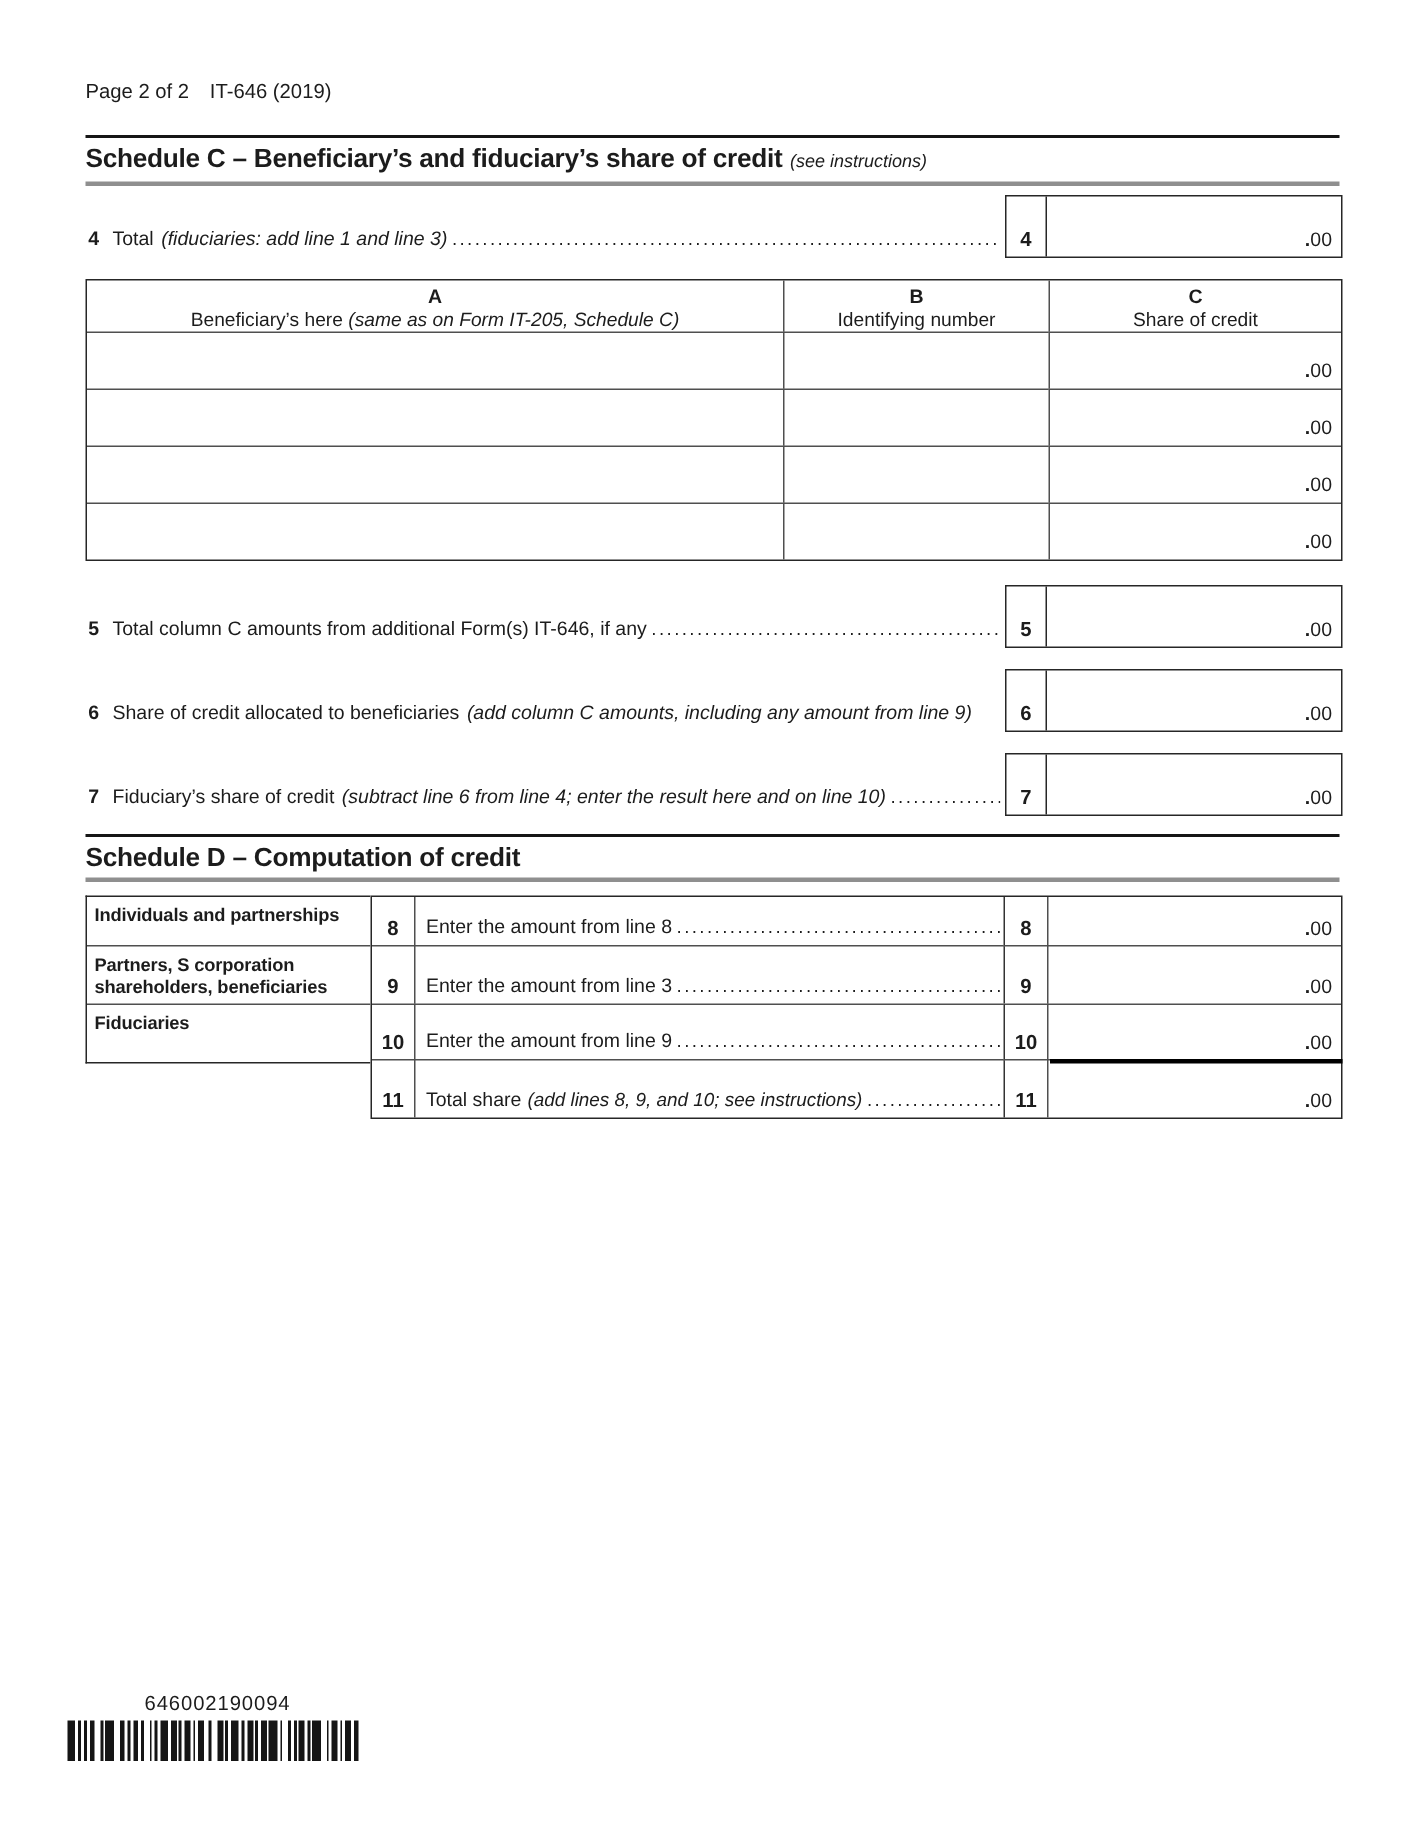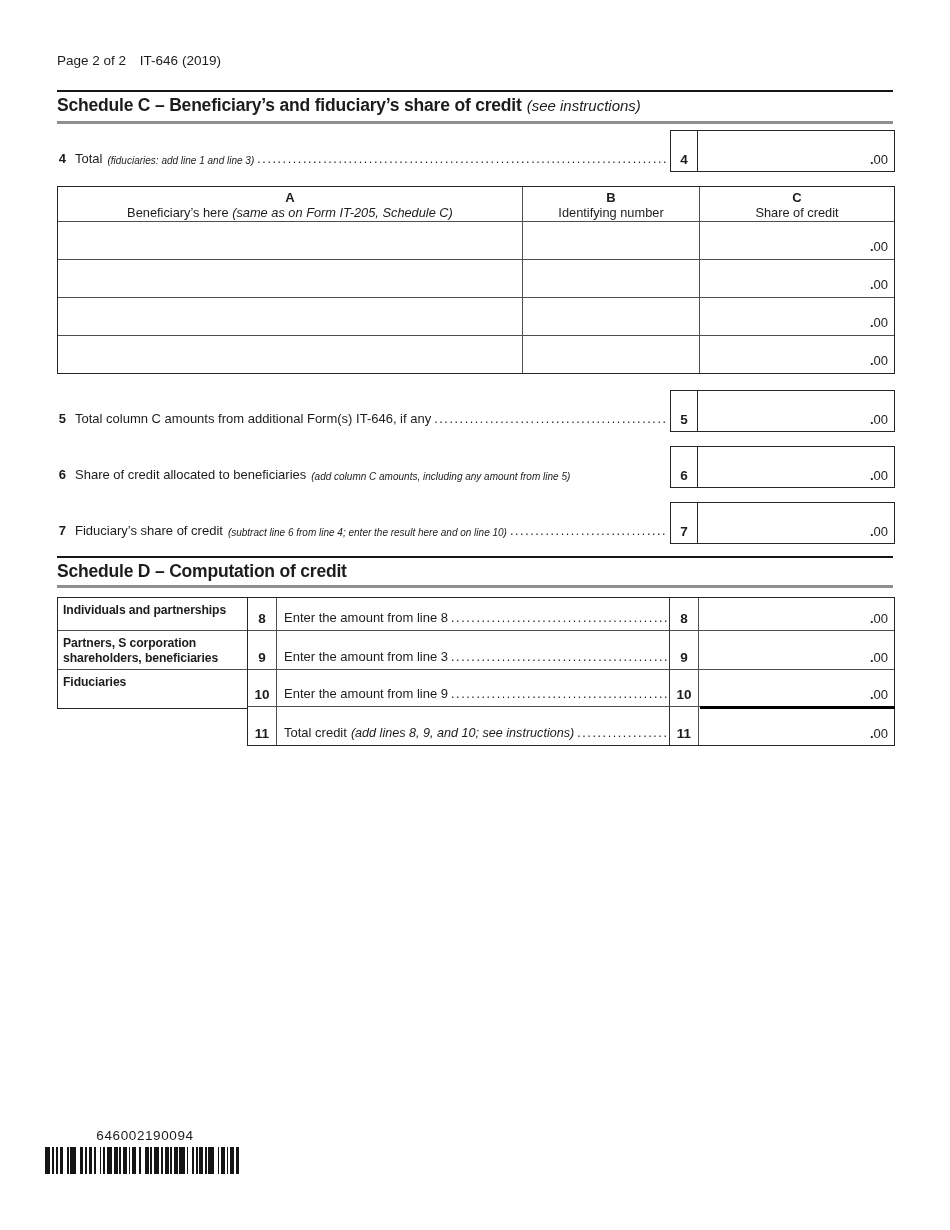--- a/index.html
+++ b/index.html
@@ -17,32 +17,32 @@
 
   
   .hdr{position:absolute;left:57px;top:53px;font-size:13.5px;}
   .hdr .sp{display:inline-block;width:10px;}
 
   
   .rule{position:absolute;left:57px;width:836px;}
   .rule.dark{height:2px;background:#161616;}
   .rule.gray{height:2.5px;background:#8f8f8f;}
   .sec-title{position:absolute;left:57px;font-size:17.5px;font-weight:bold;letter-spacing:-0.2px;white-space:nowrap;}
-  .sec-title .note{font-size:15px;font-weight:normal;font-style:italic;margin-left:5px;letter-spacing:0;}
+  .sec-title .note{font-size:12px;font-weight:normal;font-style:italic;margin-left:5px;letter-spacing:0;}
 
   
   .lineitem{
     position:absolute;left:50px;width:617px;
     display:flex;align-items:flex-end;
     box-sizing:border-box;padding-bottom:6px;
     font-size:13px;white-space:nowrap;overflow:hidden;
   }
   .ln{width:16px;text-align:right;margin-right:9px;font-weight:bold;flex:0 0 auto;}
   .lt{flex:0 0 auto;}
-  .lnote{font-style:italic;font-size:10px;margin-left:5px;flex:0 1 auto;overflow:hidden;}
+  .lnote{font-style:italic;font-size:13px;margin-left:5px;flex:0 1 auto;overflow:hidden;}
   .leader{flex:1 1 12px;overflow:hidden;white-space:nowrap;margin-left:3px;min-width:0;}
   .leader::after{
     content:"....................................................................................................................................................................";
     letter-spacing:1.6px;font-size:12.5px;color:#1c1c1c;
   }
 
   
   .abox{
     position:absolute;left:670px;width:225px;height:42px;
     border:1.8px solid #262626;box-sizing:border-box;
@@ -178,21 +178,21 @@
     <span class="leader"></span>
   </div>
   <div class="abox" style="top:390px">
     <span class="bn">5</span>
     <span class="av amt"><b>.</b>00</span>
   </div>
 
   <div class="lineitem" style="top:446px;height:42px">
     <span class="ln">6</span>
     <span class="lt">Share of credit allocated to beneficiaries</span>
-    <span class="lnote">(add column C amounts, including any amount from line 5)</span>
+    <span class="lnote">(add column C amounts, including any amount from line 9)</span>
   </div>
   <div class="abox" style="top:446px">
     <span class="bn">6</span>
     <span class="av amt"><b>.</b>00</span>
   </div>
 
   <div class="lineitem" style="top:502px;height:42px">
     <span class="ln">7</span>
     <span class="lt">Fiduciary’s share of credit</span>
     <span class="lnote">(subtract line 6 from line 4; enter the result here and on line 10)</span>
@@ -236,21 +236,21 @@
     <div class="dn bt">10</div>
     <div class="dd bl bt">
       <span>Enter the amount from line 9</span>
       <span class="leader"></span>
     </div>
     <div class="dn blh bt">10</div>
     <div class="dam bl bt amt"><b>.</b>00</div>
 
     <div class="dn bt">11</div>
     <div class="dd bl bt">
-      <span class="b">Total credit</span>
+      <span class="b">Total share</span>
       <span class="dnote">(add lines 8, 9, and 10; see instructions)</span>
       <span class="leader"></span>
     </div>
     <div class="dn blh bt">11</div>
     <div class="dam bl bt amt"><b>.</b>00</div>
   </div>
   <div class="row10-thick"></div>
 
   <div class="bc-num">646002190094</div>
   <div class="bc-bars" id="bars">

